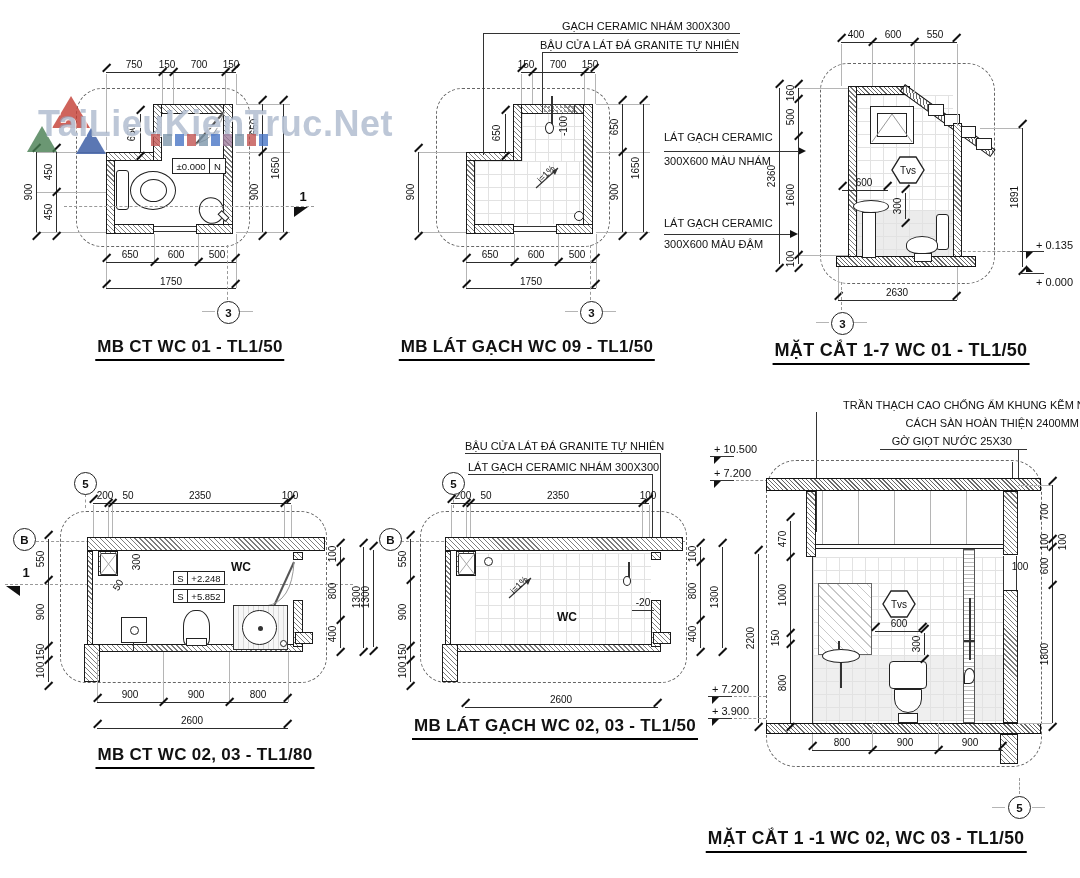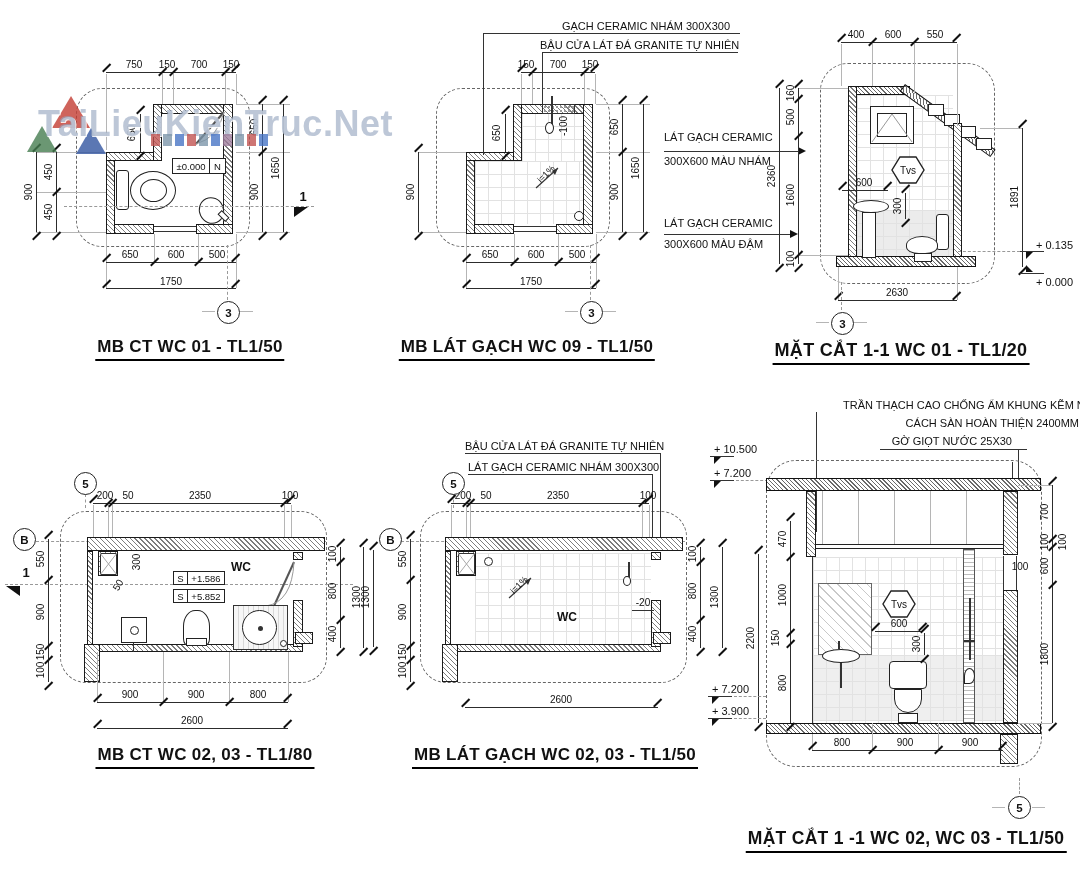--- a/index.html
+++ b/index.html
@@ -321,21 +321,21 @@
 
     <div class="lv lt" style="left:838px;top:267px;height:33px"></div>
     <div class="lv lt" style="left:957px;top:267px;height:33px"></div>
     <div class="dh" style="left:838px;top:300px;width:119px"></div>
     <div class="lbl" style="left:897px;top:292px">2630</div>
 
     <div class="axv" style="left:841px;top:282px;height:28px"></div>
     <div class="lh lt" style="left:816px;top:322px;width:13px"></div>
     <div class="lh lt" style="left:854px;top:322px;width:13px"></div>
     <div class="bub" style="left:831px;top:312px">3</div>
-    <div class="title" style="left:901px;top:340px;font-size:18px">MẶT CẮT 1-1 WC 01 - TL1/20</div>
+    <div class="title" style="left:901px;top:340px;font-size:18px">MẶT CẮT 1-7 WC 01 - TL1/50</div>
   </div>
 
   <div>
     <div class="bnd" style="left:60px;top:511px;width:265px;height:170px;border-radius:26px"></div>
 
     <div class="axv" style="left:85px;top:494px;height:14px"></div>
     <div class="bub" style="left:74px;top:472px">5</div>
     <div class="axh" style="left:36px;top:541px;width:290px"></div>
     <div class="bub" style="left:13px;top:528px">B</div>
     <div class="axh" style="left:5px;top:584px;width:348px"></div>
@@ -367,21 +367,21 @@
     <div class="fx" style="left:183px;top:610px;width:27px;height:36px;border-radius:45% 45% 20% 20%"></div>
     <div class="fx" style="left:186px;top:638px;width:21px;height:8px;border-width:1px"></div>
     <div class="vstripe" style="left:233px;top:605px;width:55px;height:45px"></div>
     <div class="fx" style="left:242px;top:610px;width:35px;height:35px;border-radius:50%"></div>
     <div style="position:absolute;left:258px;top:626px;width:5px;height:5px;background:#333;border-radius:50%"></div>
     <div class="fx" style="left:280px;top:640px;width:7px;height:7px;border-radius:50%;border-width:1px"></div>
     <div class="lbl" style="left:241px;top:567px;font-size:12px;font-weight:bold">WC</div>
 
     <div class="boxlv" style="left:173px;top:571px;width:52px;height:14px">
       <div class="c1" style="width:13px">S</div>
-      <div class="c2">+1.586</div>
+      <div class="c2">+2.248</div>
     </div>
     <div class="boxlv" style="left:173px;top:589px;width:52px;height:14px">
       <div class="c1" style="width:13px">S</div>
       <div class="c2">+5.852</div>
     </div>
     <div class="vlbl" style="left:136px;top:562px">300</div>
     <div class="lbl" style="left:118px;top:585px;transform:translate(-50%,-50%) rotate(-60deg)">50</div>
 
     <div class="lv lt" style="left:93px;top:505px;height:32px"></div>
     <div class="lv lt" style="left:108px;top:505px;height:32px"></div>
@@ -501,21 +501,21 @@
     <div class="tk" style="left:695px;top:561px"></div>
     <div class="tk" style="left:695px;top:619px"></div>
     <div class="vlbl" style="left:692px;top:554px">100</div>
     <div class="vlbl" style="left:692px;top:591px">800</div>
     <div class="vlbl" style="left:692px;top:634px">400</div>
     <div class="dv" style="left:722px;top:547px;height:101px"></div>
     <div class="vlbl" style="left:714px;top:597px">1300</div>
 
     <div class="dh" style="left:465px;top:707px;width:193px"></div>
     <div class="lbl" style="left:561px;top:699px">2600</div>
-    <div class="title" style="left:555px;top:745px">MB LÁT GẠCH WC 02, 03 - TL1/50</div>
+    <div class="title" style="left:555px;top:716px">MB LÁT GẠCH WC 02, 03 - TL1/50</div>
   </div>
 
   <div>
 
     <div class="txt" style="left:843px;top:399px;width:236px;text-align:right">TRẦN THẠCH CAO CHỐNG ẨM KHUNG KẼM NỔI</div>
     <div class="lv" style="left:816px;top:412px;height:120px"></div>
     <div class="txt" style="left:901px;top:417px;width:178px;text-align:right">CÁCH SÀN HOÀN THIỆN 2400MM</div>
     <div class="txt" style="left:880px;top:435px;width:132px;text-align:right">GỜ GIỌT NƯỚC 25X30</div>
     <div class="lh" style="left:880px;top:449px;width:147px"></div>
     <div class="lv" style="left:1018px;top:449px;height:30px"></div>
@@ -612,21 +612,21 @@
     <div class="tk" style="left:867px;top:749px"></div>
     <div class="tk" style="left:933px;top:749px"></div>
     <div class="lbl" style="left:842px;top:742px">800</div>
     <div class="lbl" style="left:905px;top:742px">900</div>
     <div class="lbl" style="left:970px;top:742px">900</div>
 
     <div class="lh lt" style="left:992px;top:807px;width:13px"></div>
     <div class="lh lt" style="left:1032px;top:807px;width:13px"></div>
     <div class="axv" style="left:1019px;top:778px;height:16px"></div>
     <div class="bub" style="left:1008px;top:796px">5</div>
-    <div class="title" style="left:906px;top:828px;font-size:17.5px">MẶT CẮT  1 -1 WC 02, WC 03 - TL1/50</div>
+    <div class="title" style="left:866px;top:828px;font-size:17.5px">MẶT CẮT  1 -1 WC 02, WC 03 - TL1/50</div>
   </div>
 
   <div id="wm">
     <div class="wm-tri" style="left:52px;top:96px;border-left:19px solid transparent;border-right:19px solid transparent;border-bottom:32px solid rgba(195,60,50,.8)"></div>
     <div class="wm-tri" style="left:27px;top:126px;border-left:15px solid transparent;border-right:15px solid transparent;border-bottom:26px solid rgba(70,125,80,.8)"></div>
     <div class="wm-tri" style="left:76px;top:128px;border-left:15px solid transparent;border-right:15px solid transparent;border-bottom:26px solid rgba(50,85,160,.8)"></div>
     <div class="wm-text">TaiLieuKienTruc.Net</div>
     <div class="wm-squares">
         <div class="wm-sq" style="background: rgb(192, 80, 77);"></div>
         <div class="wm-sq" style="background: rgb(122, 147, 168);"></div>

